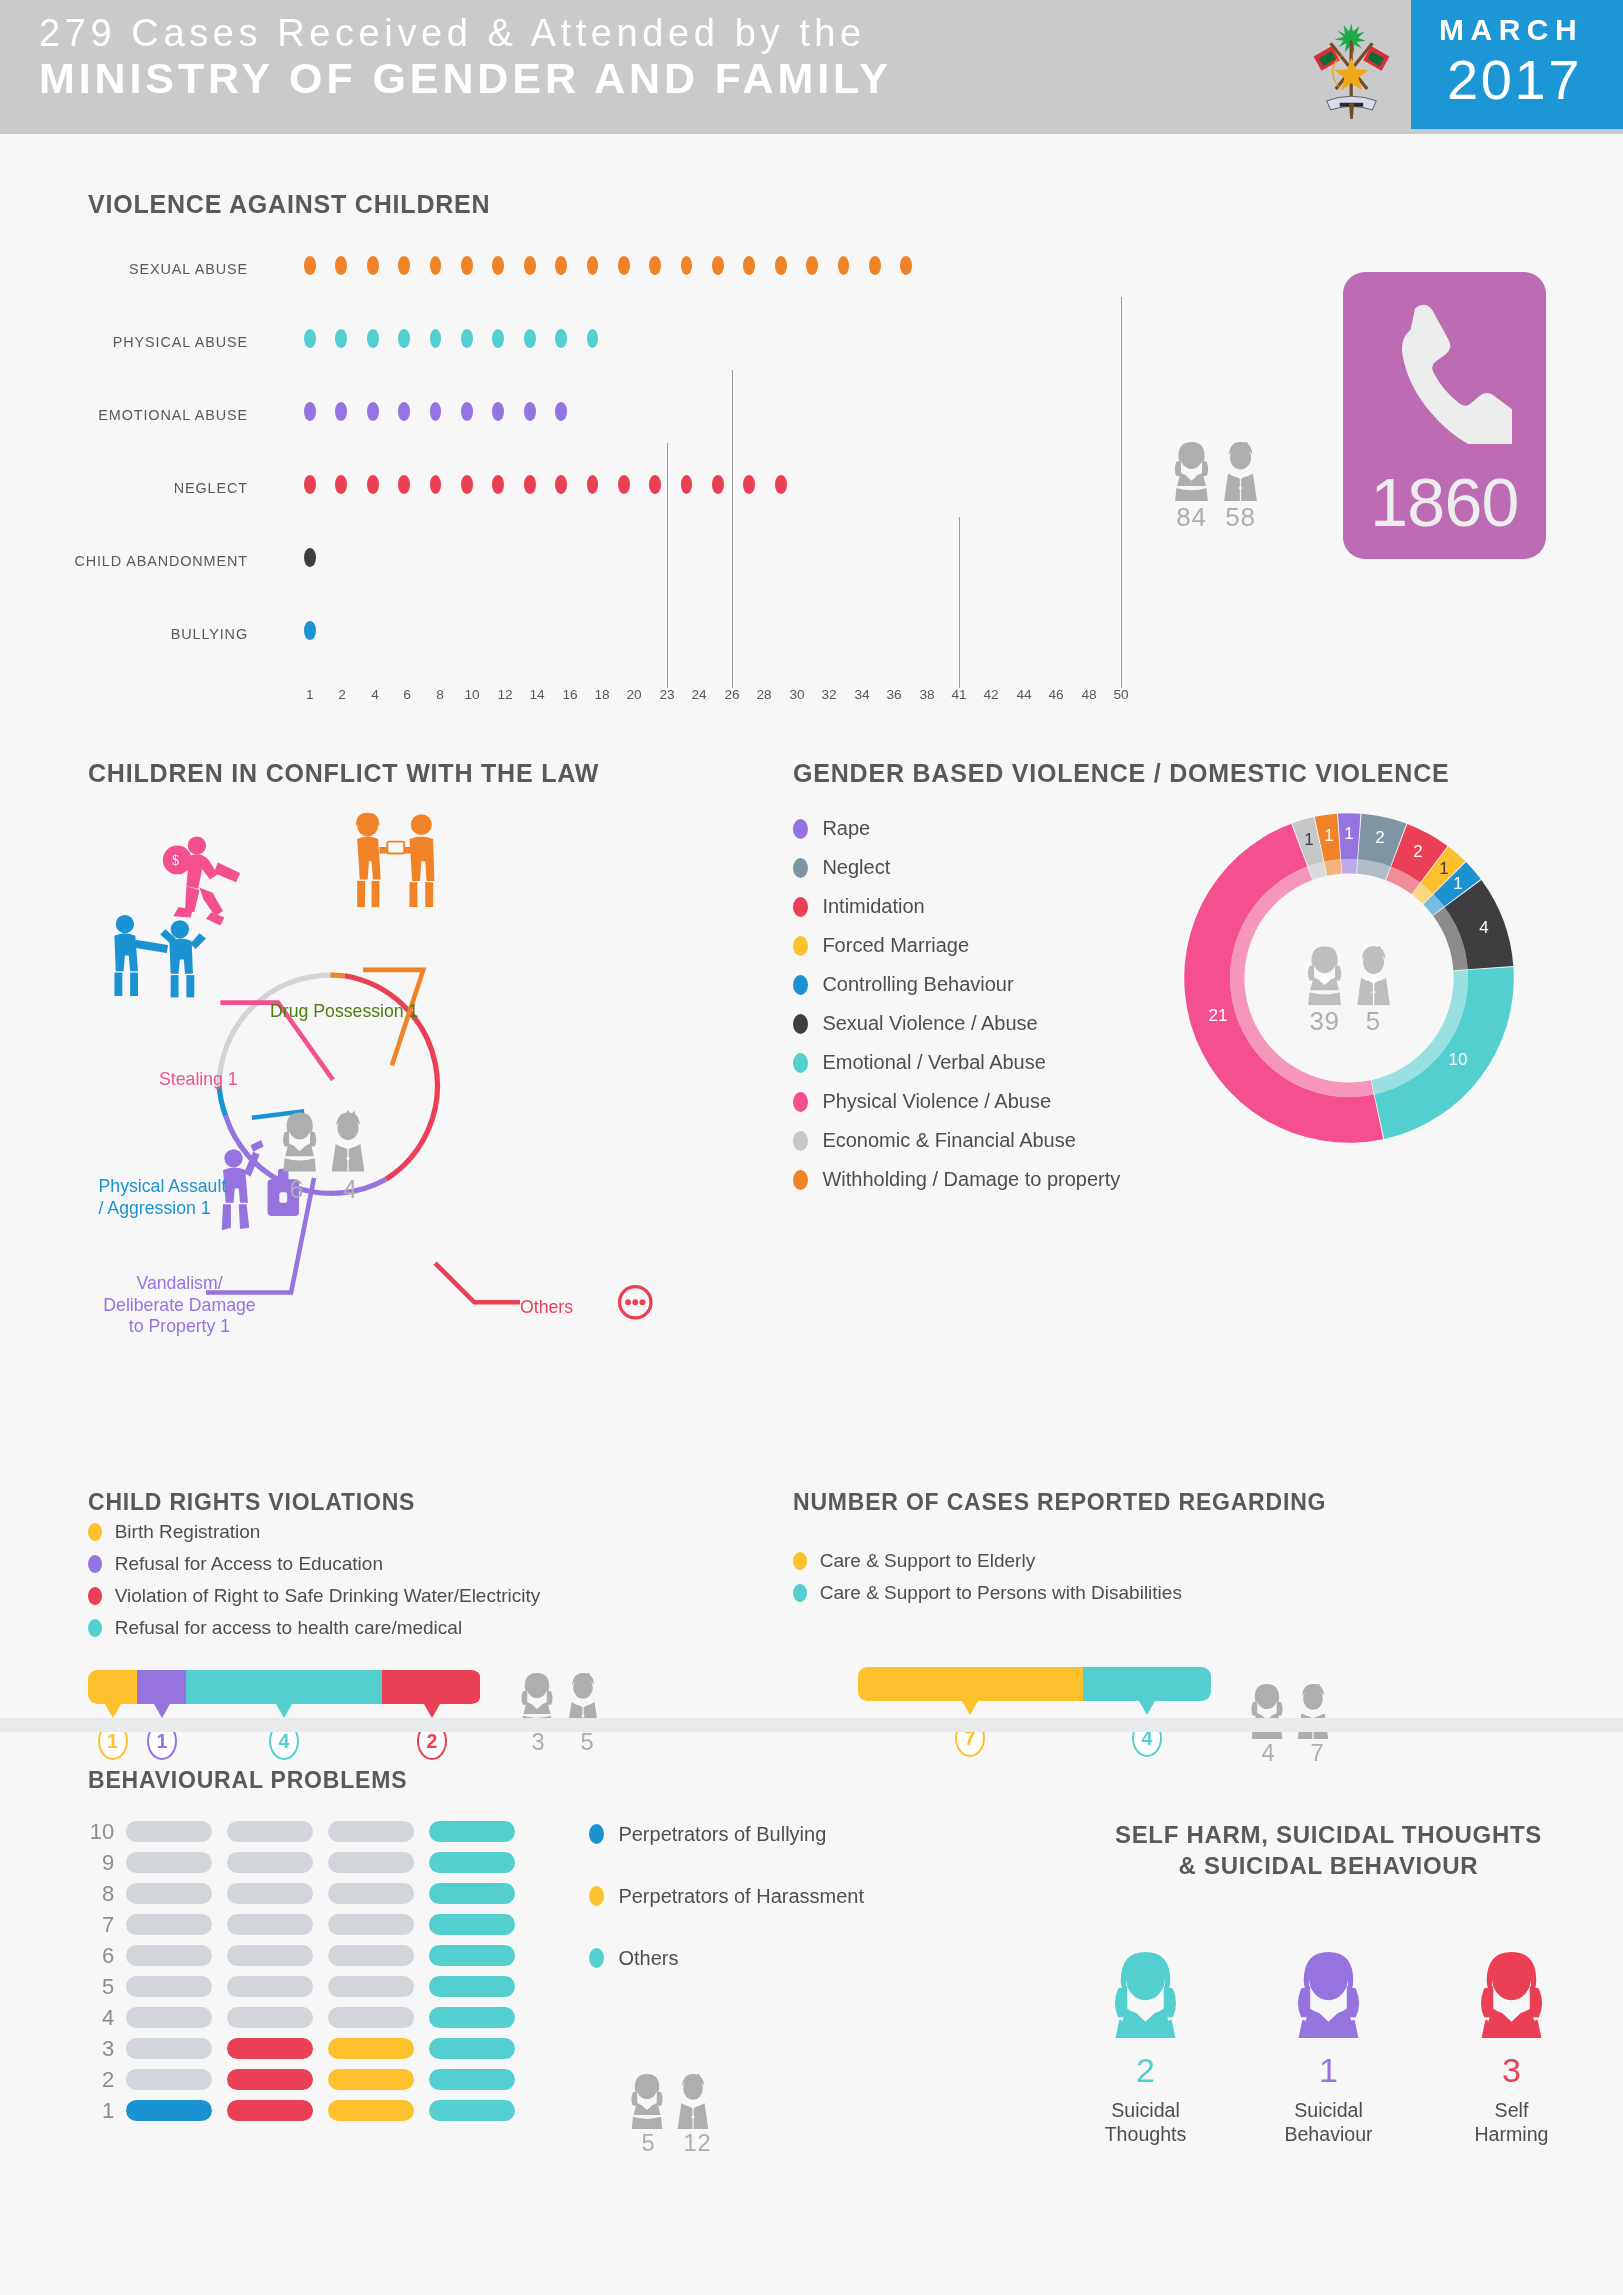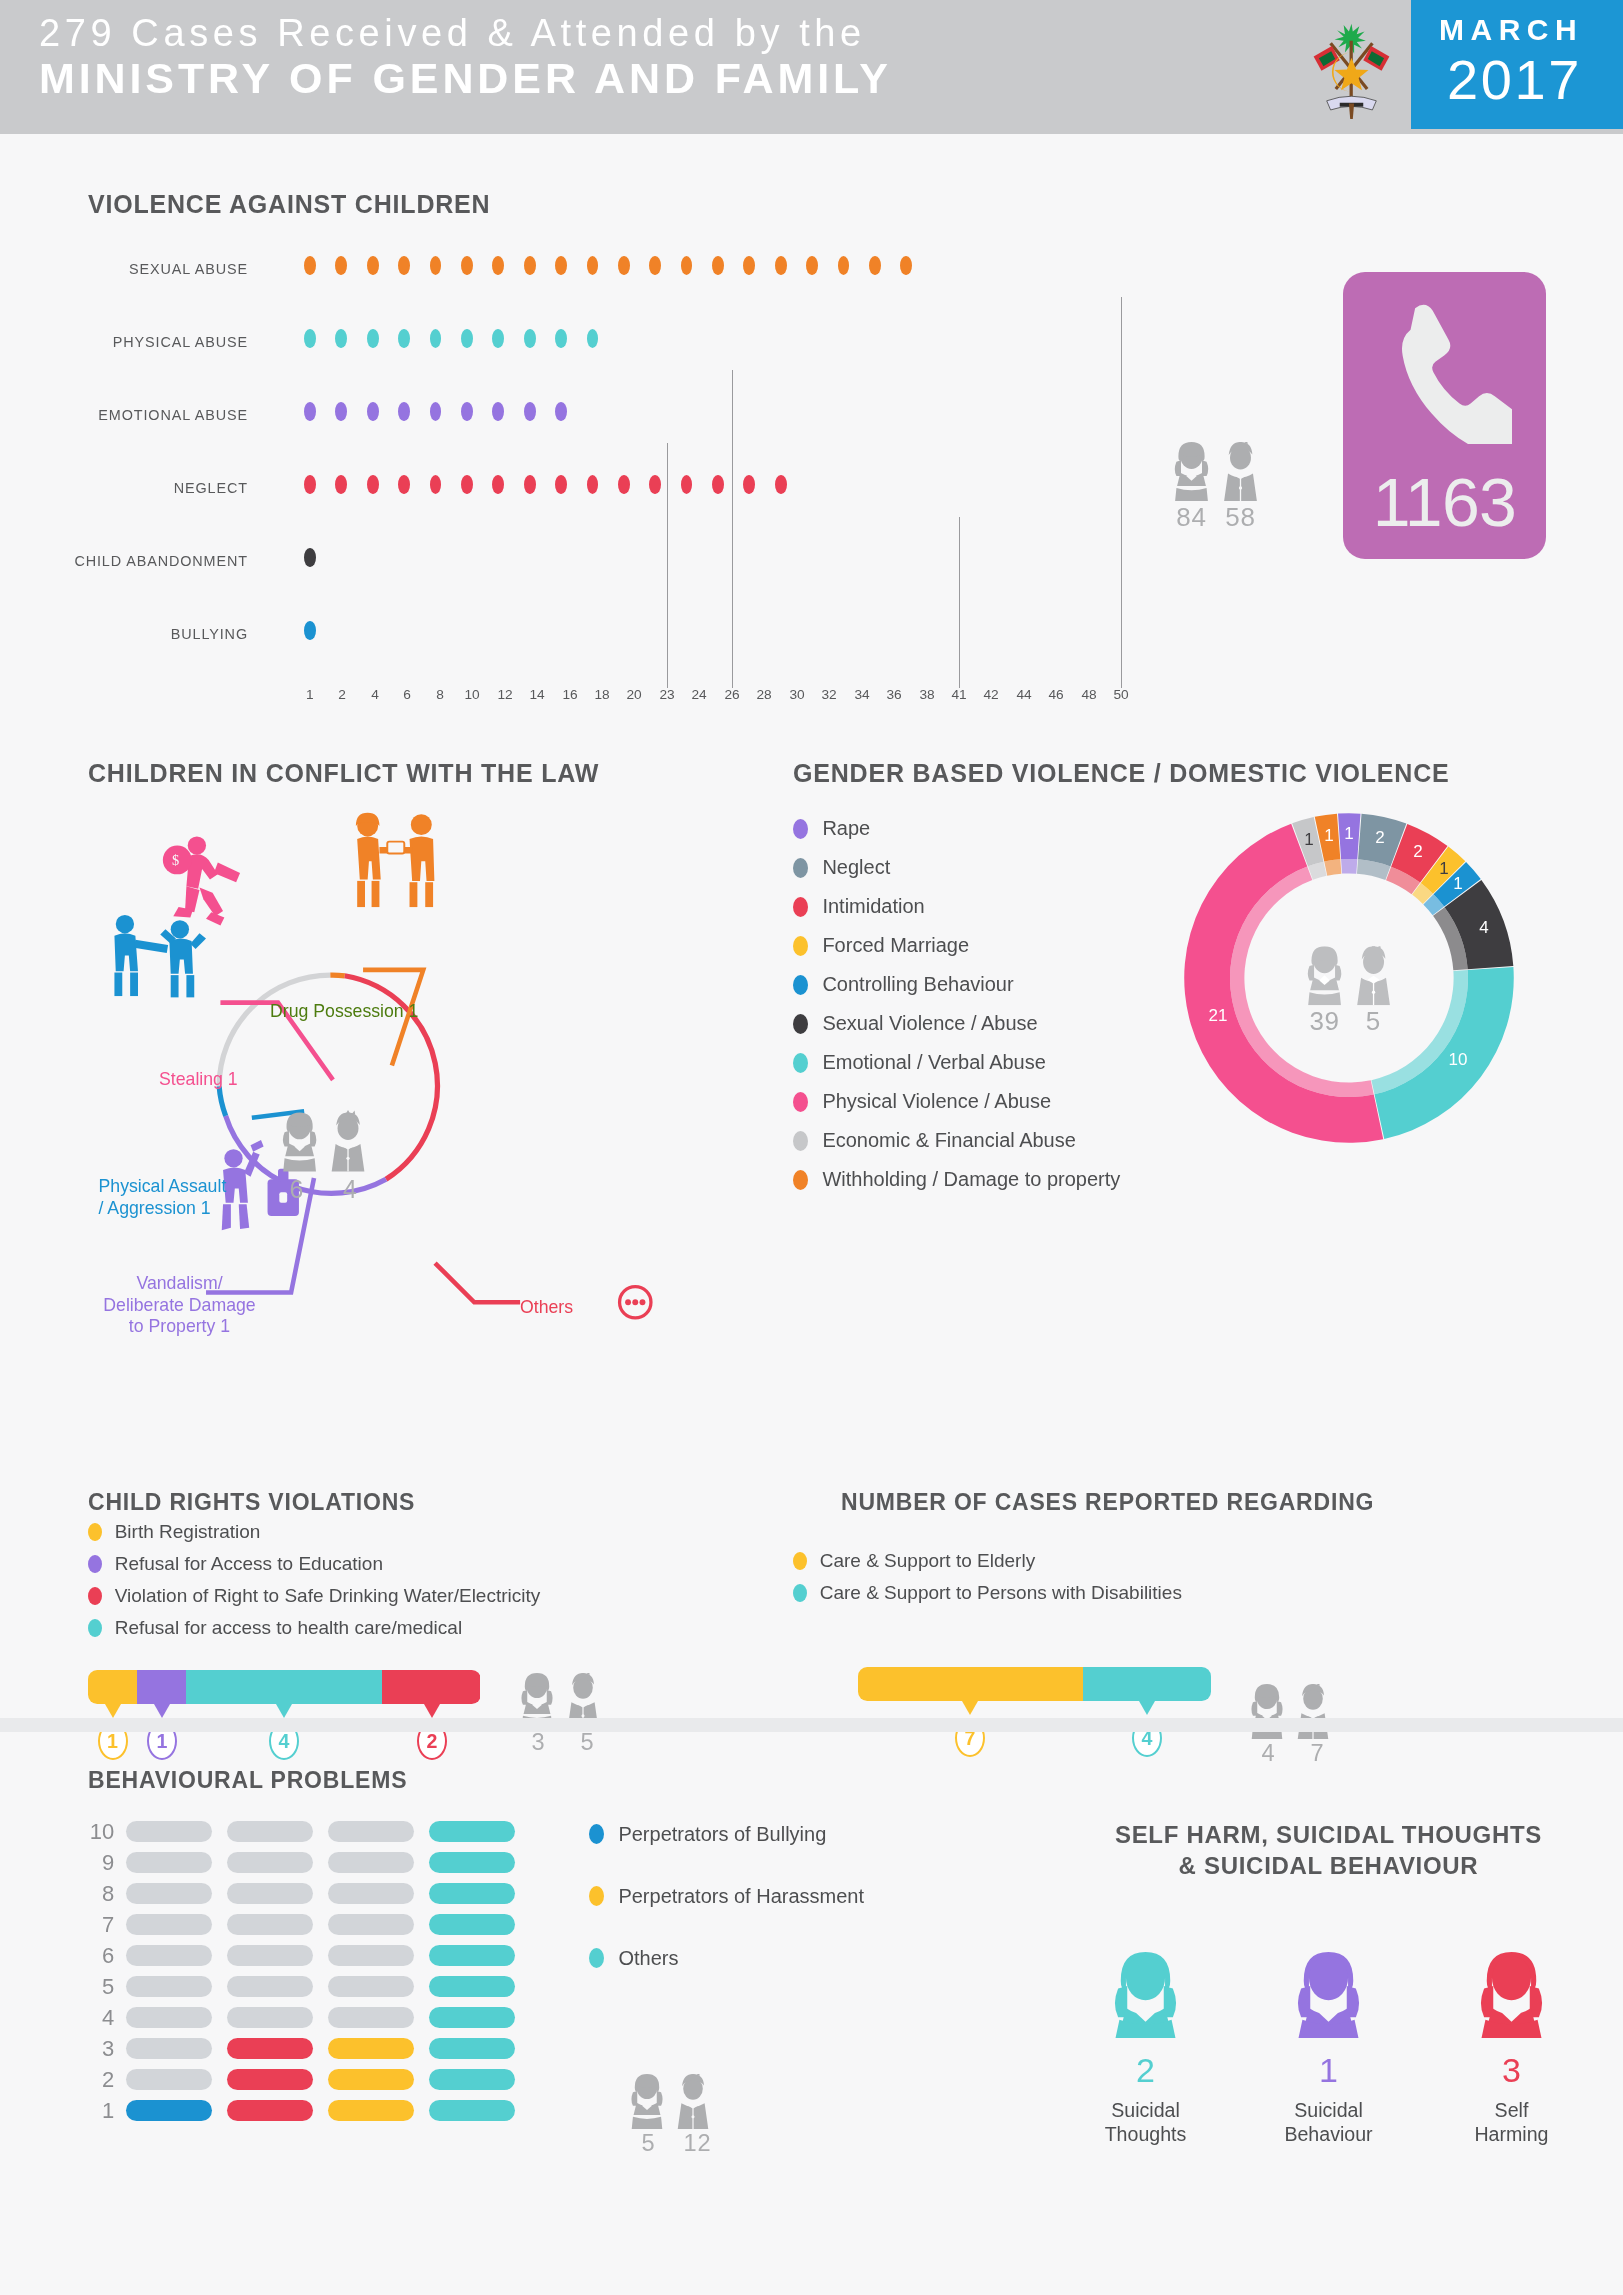--- a/index.html
+++ b/index.html
@@ -127,21 +127,21 @@
     transform: translateX(-50%); display: flex; align-items: center;
     justify-content: center; font-size: 19.6px; font-weight: 700;
   }
   .bub-tip {
     position: absolute; top: 0; width: 0; height: 0;
     border-left: 8.5px solid transparent; border-right: 8.5px solid transparent;
     transform: translateX(-50%);
   }
   
   #noc { position: absolute; left: 793px; top: 1489px; width: 831px; }
-  #noc-title { margin-bottom: 29px; margin-left: 48px; }
+  #noc-title { margin-bottom: 29px; }
   
   #behav { position: absolute; left: 88px; top: 1767px; width: 851px; }
   #behav-title { margin-bottom: 22px; }
   #behav-grid { position: relative; }
   .bp-row { display: flex; align-items: center; height: 31px; }
   .bp-num {
     width: 38px; text-align: right; padding-right: 11.8px;
     font-size: 22px; color: #8c8d90;
   }
   .bp-cell {
@@ -291,21 +291,21 @@
     </div>
   </div>
 </div>
 
 <div id="phone-card">
   <div id="phone-icon">
     <svg width="135" height="141" viewBox="0 0 206 216">
       <path d="M58 8 q16 -12 27 4 l24 44 q8 14 -6 24 l-14 10 q-8 6 -3 16 q14 28 40 48 q9 7 17 0 l13 -11 q12 -10 24 0 l40 30 q15 11 3 26 l-18 20 q-16 17 -42 8 q-44 -16 -80 -58 q-36 -42 -44 -88 q-5 -26 12 -40 Z" fill="#eceded"></path>
     </svg>
   </div>
-  <div id="phone-number">1163</div>
+  <div id="phone-number">1860</div>
 </div>
 
 <div id="cicl">
   <div id="cicl-title" class="sec-title">CHILDREN IN CONFLICT WITH THE LAW</div>
 
   <svg id="cicl-svg" width="681" height="530" viewBox="0 0 1040 810">
 
     <path d="M 200 430 A 170 170 0 0 1 370 260" fill="none" stroke="#d3d4d6" stroke-width="8"></path>
 
     <path d="M 370 260 A 170 170 0 0 1 392 261" fill="none" stroke="#f08227" stroke-width="8"></path>

